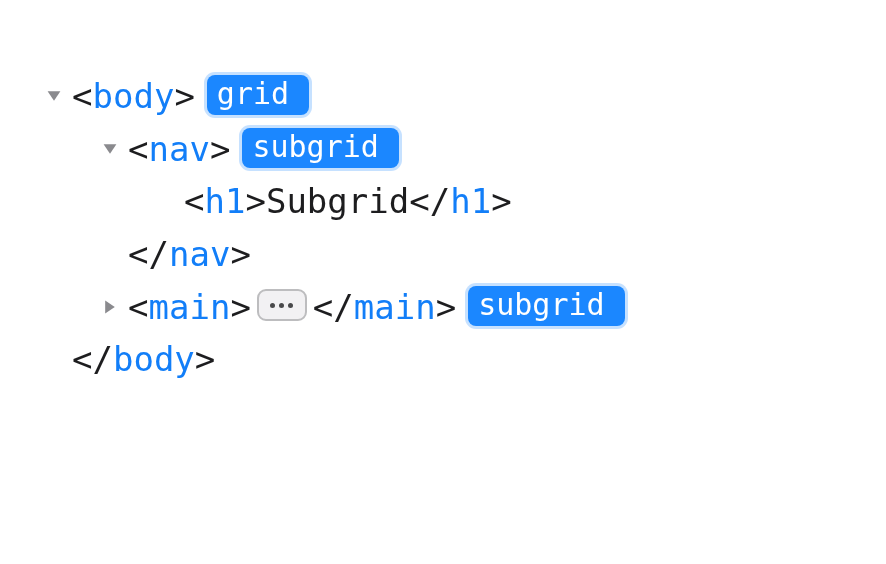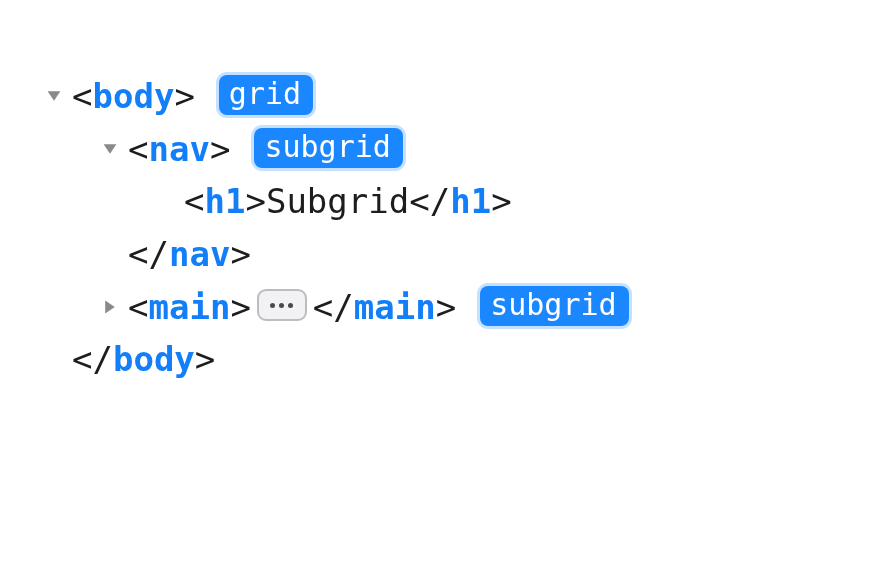--- a/index.html
+++ b/index.html
@@ -41,31 +41,31 @@
     height: 16px;
     fill: #8a8a8e;
   }
   .twisty-spacer {
     width: 24px;
     display: inline-block;
     margin-right: 6px;
   }
 
   .punc { color: #1d1d1f; }
-  .tag  { color: #127ef8; font-weight: bold; }
+  .tag  { color: #127ef8; }
 
   .badge {
     display: inline-block;
     background: #1b87ff;
     color: #ffffff;
     font-size: 30px;
     line-height: 1;
-    padding: 4px 12px 6px 10px;
+    padding: 4px 20px 6px 10px;
     border-radius: 8px;
-    margin-left: 24px;
+    margin-left: 12px;
     font-family: ui-monospace, Menlo, Monaco, "SF Mono", Consolas, monospace;
     box-shadow: 0 0 0 3px rgba(27,135,255,0.25);
     position: relative;
     top: -1px;
   }
 
   .ellipsis-pill {
     display: inline-flex;
     align-items: center;
     justify-content: center;

